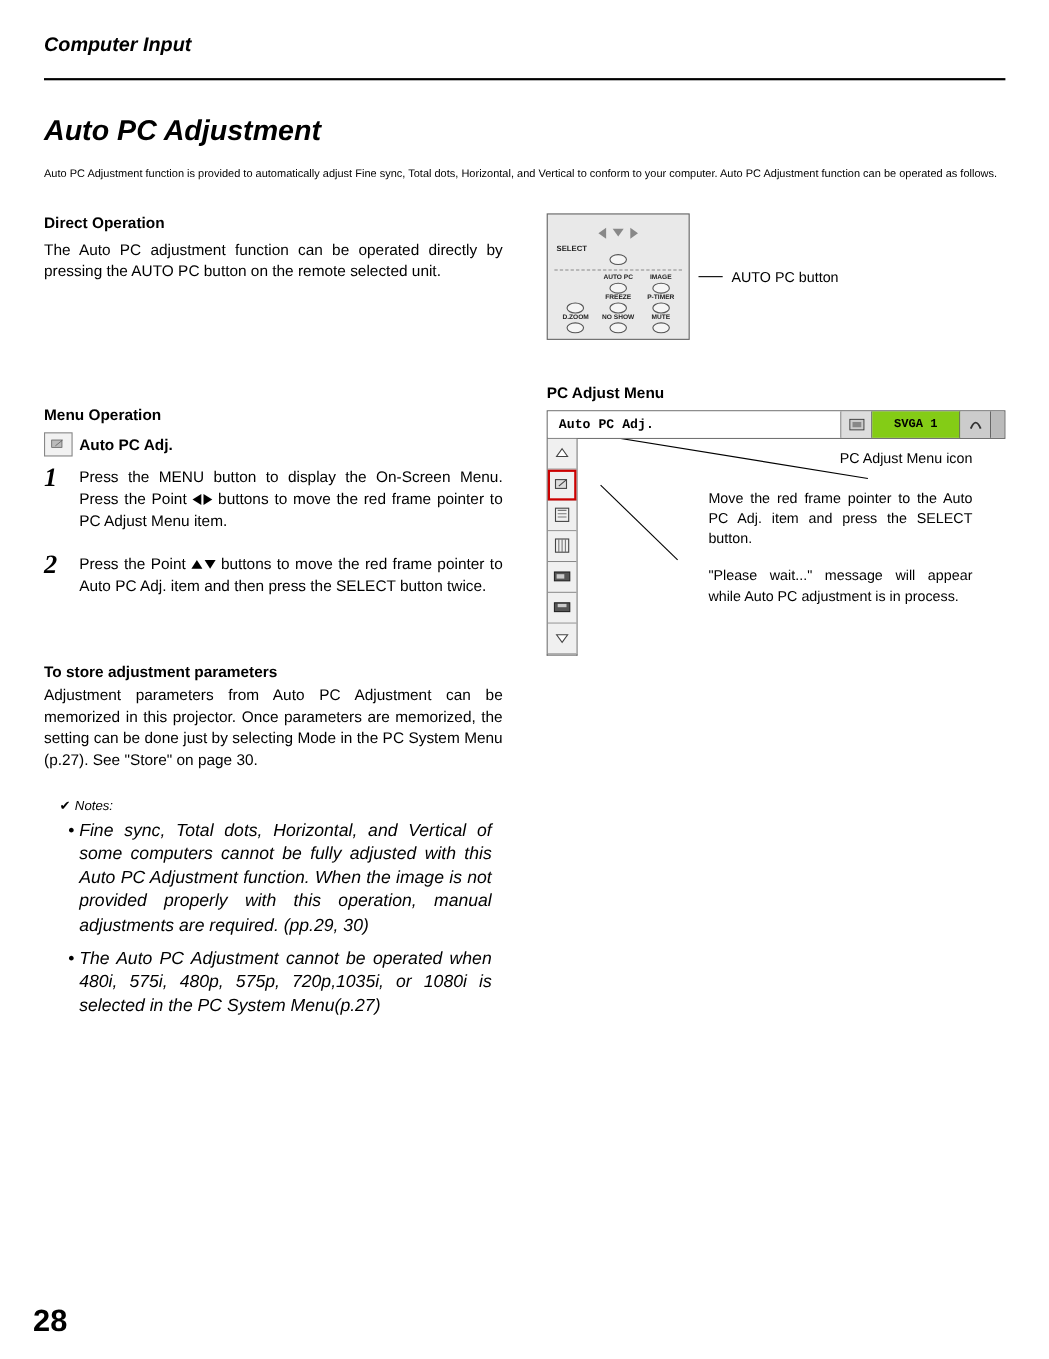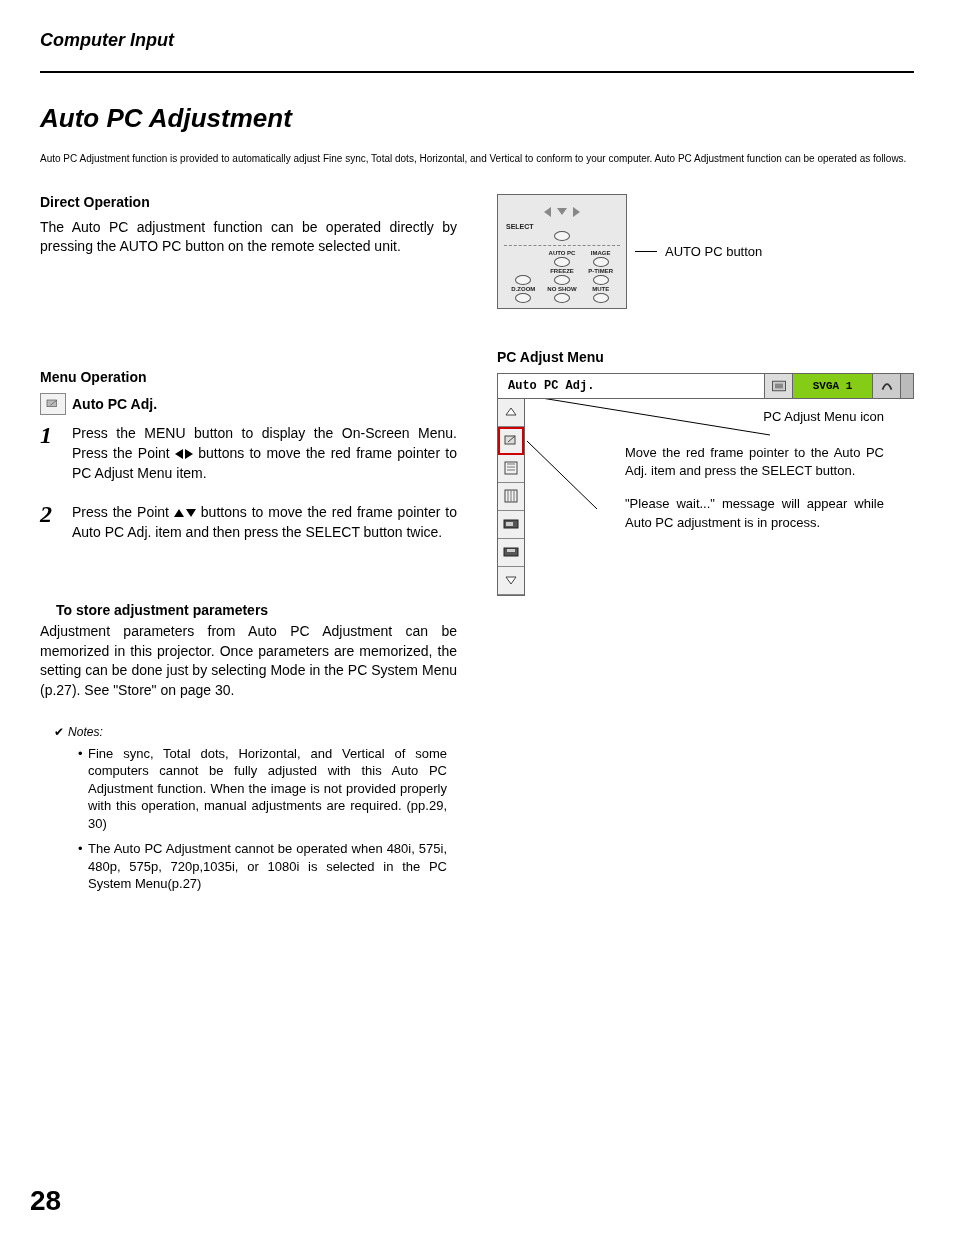--- a/index.html
+++ b/index.html
@@ -90,40 +90,40 @@
   }
   .inline-tri-left { border-top: 5px solid transparent; border-bottom: 5px solid transparent; border-right: 8px solid #000; margin-right:1px;}
   .inline-tri-right { border-top: 5px solid transparent; border-bottom: 5px solid transparent; border-left: 8px solid #000; margin-left:1px;}
   .inline-tri-up { border-left: 5px solid transparent; border-right: 5px solid transparent; border-bottom: 8px solid #000; margin-right:1px;}
   .inline-tri-down { border-left: 5px solid transparent; border-right: 5px solid transparent; border-top: 8px solid #000; margin-left:1px;}
   .store-head {
     font-weight: bold;
     font-size: 14px;
     margin-top: 60px;
     margin-bottom: 4px;
-    margin-left: 16px;
   }
   .notes-head {
     font-style: italic;
     font-weight: normal;
     font-size: 12px;
     margin-top: 24px;
     margin-left: 14px;
     margin-bottom: 6px;
   }
   .notes-head::before {
     content: "✔";
     font-style: normal;
     margin-right: 4px;
   }
   .note-item {
-    font-size: 13px;
+    font-style: italic;
+    font-size: 16px;
     line-height: 1.35;
     text-align: justify;
-    margin-left: 48px;
+    margin-left: 32px;
     margin-right: 10px;
     margin-bottom: 8px;
     position: relative;
   }
   .note-item::before {
     content: "•";
     position: absolute;
     left: -10px;
     font-style: normal;
   }
@@ -177,20 +177,21 @@
   }
   .mt-svga {
     width:80px; font-family:'Courier New',monospace; font-size:11px; font-weight:bold;
     background:#84cc16; height:100%; display:flex;align-items:center;justify-content:center;
     border-right:1px solid #666;
   }
   .mt-end { width:28px; height:100%; display:flex;align-items:center;justify-content:center; background:#ccc; border-right:1px solid #666;}
   .mt-end2 { width:12px; height:100%; background:#bbb;}
   .menu-body {
     display:flex;
+    gap:19px;
   }
   .menu-side {
     width:28px; border:1px solid #666; border-top:none; background:#e6e6e6;
   }
   .ms-cell {
     height:28px; border-bottom:1px solid #888;
     display:flex;align-items:center;justify-content:center;
     background:#f0f0f0;
   }
   .ms-cell svg { width:16px; height:16px; }

